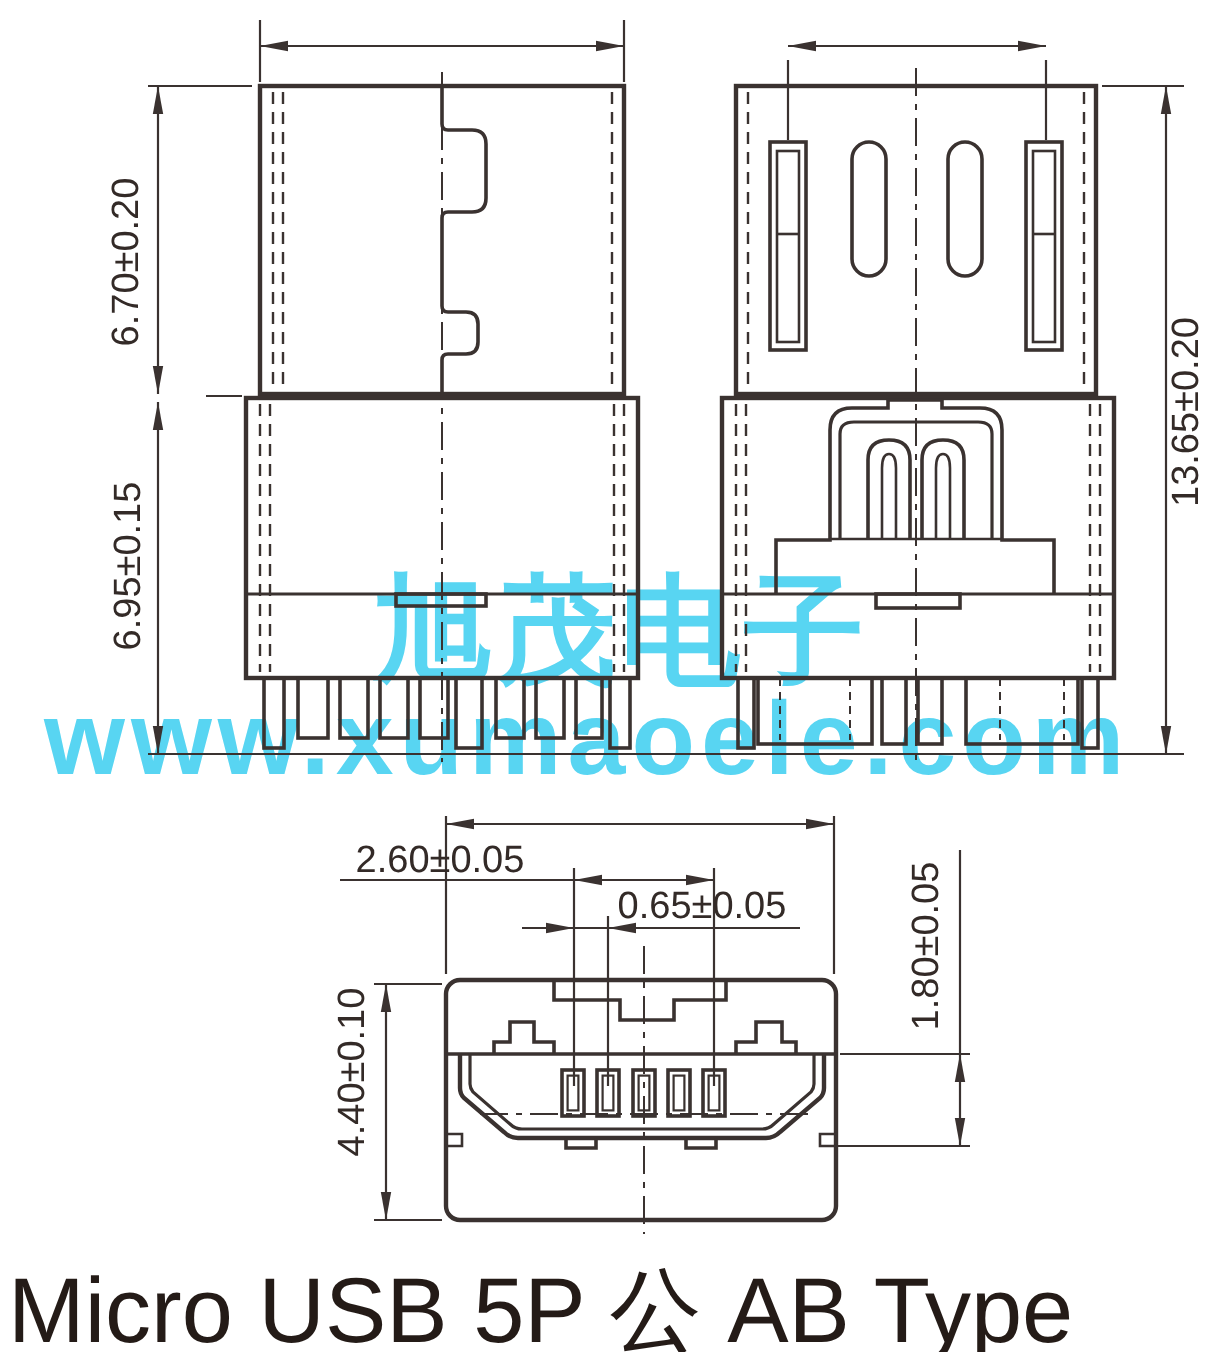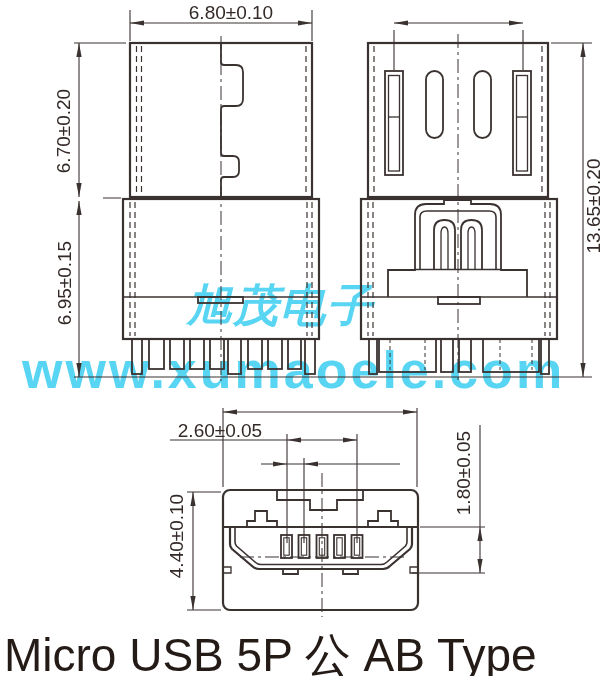--- a/index.html
+++ b/index.html
@@ -1,19 +1,19 @@
 <!DOCTYPE html>
 <html><head>
 <meta charset="utf-8">
 <style>
   html,body{margin:0;padding:0;background:#fff;}
   #canvas{position:relative;width:607px;height:676px;background:#fff;overflow:hidden;
           font-family:"Liberation Sans",sans-serif;}
   #wm1,#wm2{position:absolute;color:#58d5f2;font-weight:bold;white-space:nowrap;z-index:1;}
-  #wm1{left:186px;top:276px;font-size:45px;letter-spacing:2px;font-style:italic;}
+  #wm1{left:186px;top:276px;font-size:60px;letter-spacing:2px;}
   #wm2{left:22px;top:340px;font-size:52px;letter-spacing:3px;}
   svg#drawing{position:absolute;left:0;top:0;z-index:2;}
   .dim{position:absolute;z-index:3;font-size:19px;color:#332a27;white-space:nowrap;
        transform:translateX(-50%);}
   .dim.rot{transform:translate(-50%,-50%) rotate(-90deg);}
   #title{position:absolute;left:4px;top:625px;z-index:3;font-size:46px;color:#241b17;white-space:nowrap;}
   .ln{stroke:#3a3230;fill:none;}
   .w22{stroke-width:2.2;} .w18{stroke-width:1.8;} .w16{stroke-width:1.6;}
   .w13{stroke-width:1.3;} .w11{stroke-width:1.1;}
   .hid{stroke-width:1.2;stroke-dasharray:6 4;}
@@ -155,22 +155,22 @@
       <path class="ln w11" d="M193,492 V610 M187,492 H221 M187,610 H221"></path>
       <polygon class="arr" points="193,492 190.4,506 195.6,506"></polygon>
       <polygon class="arr" points="193,610 190.4,596 195.6,596"></polygon>
 
       <path class="ln w11" d="M480,425 V573 M420,527 H485 M412,573 H485"></path>
       <polygon class="arr" points="480,527 477.4,541 482.6,541"></polygon>
       <polygon class="arr" points="480,573 477.4,559 482.6,559"></polygon>
     </g>
   </svg>
 
-  <div class="dim" style="left:231px;top:2px;">6.80±0.10</div>
   <div class="dim rot" style="left:64px;top:131px;">6.70±0.20</div>
   <div class="dim rot" style="left:65px;top:283px;">6.95±0.15</div>
   <div class="dim rot" style="left:594px;top:206px;">13.65±0.20</div>
   <div class="dim" style="left:220px;top:420px;">2.60±0.05</div>
+  <div class="dim" style="left:351px;top:443px;">0.65±0.05</div>
   <div class="dim rot" style="left:177px;top:536px;">4.40±0.10</div>
   <div class="dim rot" style="left:464px;top:473px;">1.80±0.05</div>
 
   <div id="title">Micro USB  5P 公 AB Type</div>
 </div>
 
 </body></html>

